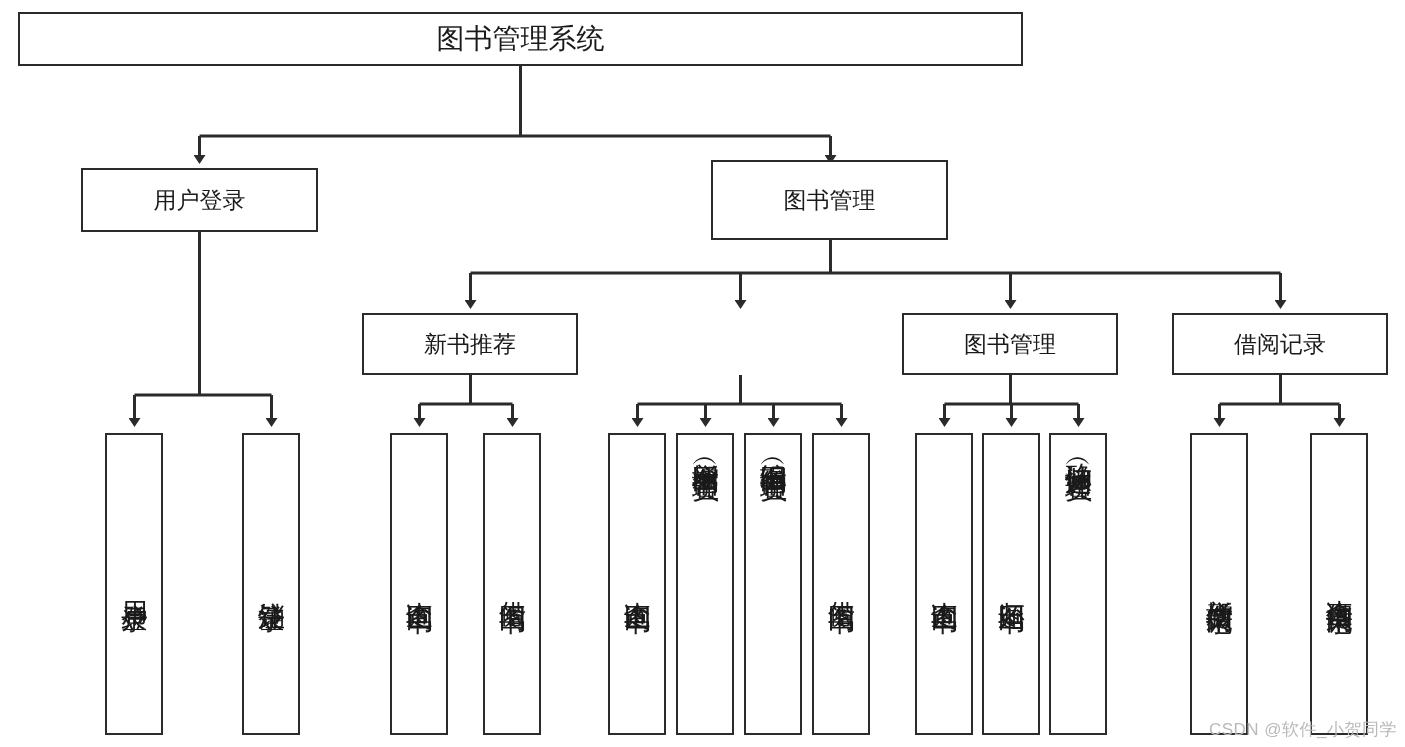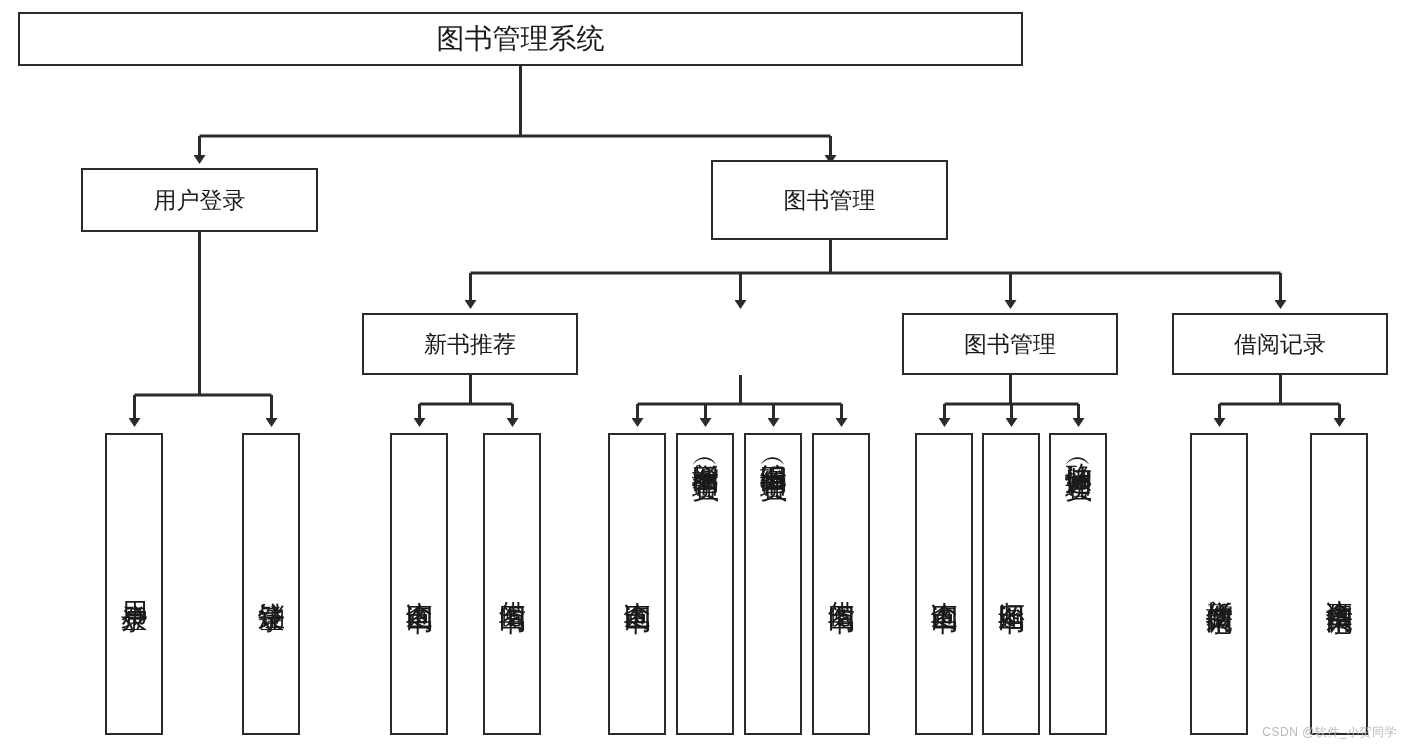--- a/index.html
+++ b/index.html
@@ -60,21 +60,21 @@
     white-space: nowrap;
   }
   .v-node.centered {
     align-items: center;
     padding-top: 0;
   }
   .watermark {
     position: absolute;
     right: 8px;
     bottom: 6px;
-    font-size: 12px;
+    font-size: 17px;
     color: #b9b9b9;
     letter-spacing: 0.5px;
     user-select: none;
     white-space: nowrap;
   }
 </style>
 </head>
 <body>
 
 <div id="canvas">

